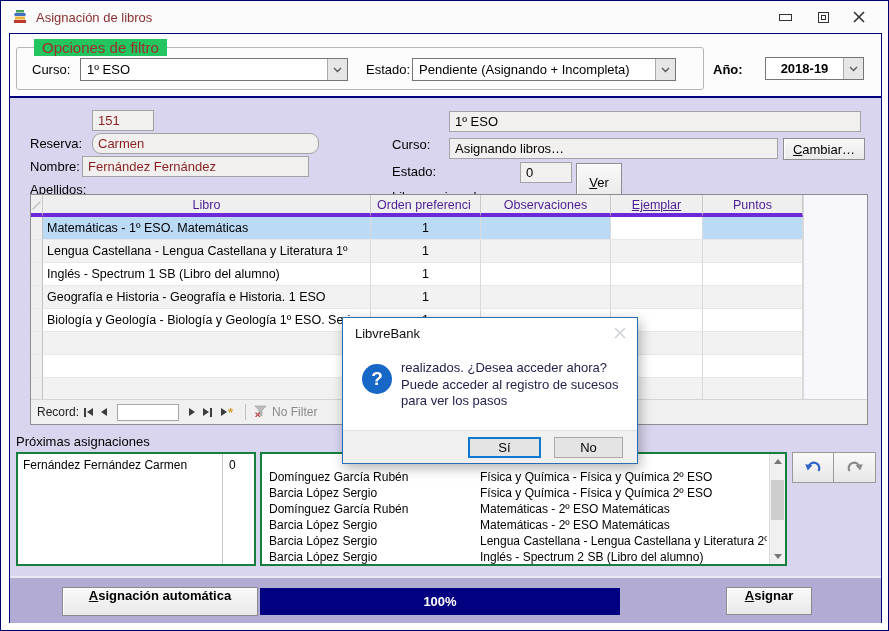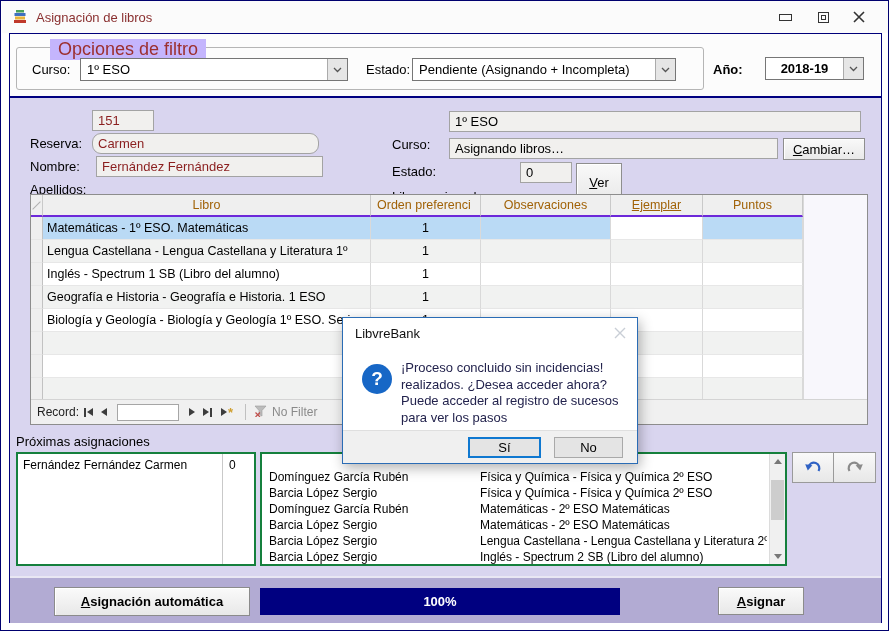--- a/index.html
+++ b/index.html
@@ -14,22 +14,22 @@
   .wbtn { position:absolute; top:6px; width:30px; height:20px; display:flex; align-items:center; justify-content:center; cursor:default; }
   .wbtn.min{ left:768px; } .wbtn.max{ left:806px; } .wbtn.cls{ left:842px; }
 
   
   .container { position:absolute; left:8px; top:32px; width:873px; height:590px;
                border:1px solid #00007a; background:#fcfcfc; }
 
   
   .groupbox { position:absolute; left:6px; top:13px; width:688px; height:43px;
               border:1px solid #b5b5b5; border-radius:3px; }
-  .legend { position:absolute; left:40px; top:5px; background:#c4b5fd; padding:0 8px;
-            color:#9c2f2f; font-size:18px; }
+  .legend { position:absolute; left:24px; top:5px; background:#22c55e; padding:0 8px;
+            color:#9c2f2f; font-size:15px; }
   .flbl { position:absolute; font-size:13px; }
   .combo { position:absolute; background:#fff; border:1px solid #767676; display:flex; height:23px; }
   .combo .cval { flex:1; font-size:13px; line-height:21px; padding:0 6px; white-space:nowrap; overflow:hidden; }
   .combo .cbtn { width:20px; background:#e6e6e6; border-left:1px solid #ababab;
                  display:flex; align-items:center; justify-content:center; }
   .combo.bold .cval { font-weight:bold; text-align:center; }
   .navyline { position:absolute; left:0; top:62px; width:100%; height:2px; background:#000080; }
 
   
   .main { position:absolute; left:0; top:64px; width:100%; height:478px; background:#d9d5ef; }
@@ -45,22 +45,22 @@
   
   .grid { position:absolute; left:20px; top:96px; width:838px; height:231px;
           border:1px solid #8d8d8d; background:#fff; overflow:hidden; }
   .grow { display:flex; height:23px; }
   .grow .c { border-right:1px solid #d9d9d9; border-bottom:1px solid #e7e7e7;
              font-size:12.5px; line-height:22px; white-space:nowrap; overflow:hidden; padding:0 4px; }
   .c.selcol { width:12px; padding:0; background:#efefef; border-right:1px solid #c2c2c2; }
   .c.libro { width:328px; } .c.orden { width:110px; text-align:center; }
   .c.obs { width:130px; } .c.ej { width:92px;text-decoration:underline; } .c.pts { width:100px; }
   .ghead { height:22px; }
-  .ghead .c { background:#efefef; border-right:1px solid #c9c9c9; border-bottom:2px solid #6d28d9;
-              text-align:center; color:#a16207; line-height:21px; }
+  .ghead .c { background:#efefef; border-right:1px solid #c9c9c9; border-bottom:4px solid #6d28d9;
+              text-align:center; color:#4c1d95; line-height:21px; }
   .ghead .c.orden { text-align:left; padding-left:6px; }
   .grow.alt .c { background:#f1f2f1; }
   .grow.selrow .c { background:#badaf5; }
   .grow.selrow .c.ej { background:#ffffff; }
   .grow.selrow .c.selcol, .grow.alt .c.selcol, .grow .c.selcol { background:#efefef; }
   .restarea { position:absolute; left:772px; top:0; bottom:25px; width:64px;
               background:#f8f7fc; border-left:1px solid #d9d9d9; }
   .cornerdiag { position:absolute; left:0px; top:10px; width:11px; height:1px; background:#b0b0b0;
                 transform:rotate(-45deg); }
 
@@ -99,21 +99,21 @@
 
   .toolbtn { position:absolute; top:354px; width:42px; height:31px; background:linear-gradient(#f9f9f9,#e7e7e7);
              border:1px solid #9a9a9a; display:flex; align-items:center; justify-content:center; }
   .toolbtn.undo { left:782px; } .toolbtn.redo { left:824px; border-left:none; }
 
   
   .bottombar { position:absolute; left:0; top:542px; width:100%; height:47px; background:#b2abd3;
                border-top:2px solid #e9e7f3; }
   .bigbtn { position:absolute; background:linear-gradient(#fafafa,#e8e8e8); border:1px solid #8b8b8b;
             box-shadow:inset 1px 1px 0 #fff; font-weight:bold; font-size:13px;
-            display:flex; align-items:center; justify-content:center; }
+            display:flex; justify-content:center;margin-left:8px; }
   .autobtn { left:44px; top:9px; width:196px; height:29px; }
   .asigbtn { left:708px; top:9px; width:86px; height:28px; }
   .progress { position:absolute; left:250px; top:10px; width:360px; height:27px; background:#000080;
               color:#fff; font-weight:bold; text-align:center; line-height:27px; font-size:13px; }
 
   
   .dialog { position:absolute; left:341px; top:316px; width:296px; height:147px; background:#fff;
             border:1px solid #2a6cb5; box-shadow:2px 4px 12px rgba(0,0,0,.30); z-index:50; }
   .dtitle { position:absolute; left:12px; top:8px; font-size:13px; color:#111; }
   .dclose { position:absolute; right:10px; top:8px; width:14px; height:14px;
@@ -200,21 +200,21 @@
 
     <div class="navyline"></div>
 
     <div class="main">
 
       <span class="lbl" style="left:20px; top:15px;">Reserva:</span>
       <div class="fld red" style="left:82px; top:12px; width:62px;">151</div>
       <span class="lbl" style="left:20px; top:38px;">Nombre:</span>
       <div class="fld red" style="left:82px; top:35px; width:227px;border-radius:9px;">Carmen</div>
       <span class="lbl" style="left:20px; top:61px;">Apellidos:</span>
-      <div class="fld red" style="left:86px; top:58px; width:227px;">Fernández Fernández</div>
+      <div class="fld red" style="left:72px; top:58px; width:227px;">Fernández Fernández</div>
 
       <span class="lbl" style="left:382px; top:16px;">Curso:</span>
       <div class="fld" style="left:439px; top:13px; width:412px;">1º ESO</div>
       <span class="lbl" style="left:382px; top:43px;">Estado:</span>
       <div class="fld" style="left:439px; top:40px; width:329px;">Asignando libros…</div>
       <div class="pbtn" style="left:773px; top:40px; width:82px; height:22px;">
         <span><span class="u">C</span><span>ambiar…</span></span>
       </div>
       <span class="lbl" style="left:382px; top:68px;">Libros asignados:</span>
       <div class="fld" style="left:510px; top:64px; width:52px;">0</div>
@@ -405,21 +405,20 @@
 
   <div class="dialog">
     <span class="dtitle">LibvreBank</span>
     <span class="dclose">
       <svg width="12" height="12">
           <path d="M1 1 L11 11 M11 1 L1 11" stroke="#c9ced6" stroke-width="1.4"></path>
         </svg>
     </span>
     <div class="qicon">?</div>
     <div class="dmsg">
-      <div>¡Proceso concluido sin incidencias!</div>
       <div>realizados. ¿Desea acceder ahora?</div>
       <div>Puede acceder al registro de sucesos para ver los pasos</div>
     </div>
     <div class="dfooter">
       <div class="dbtn yes">Sí</div>
       <div class="dbtn no">No</div>
     </div>
   </div>
 
 </div>

